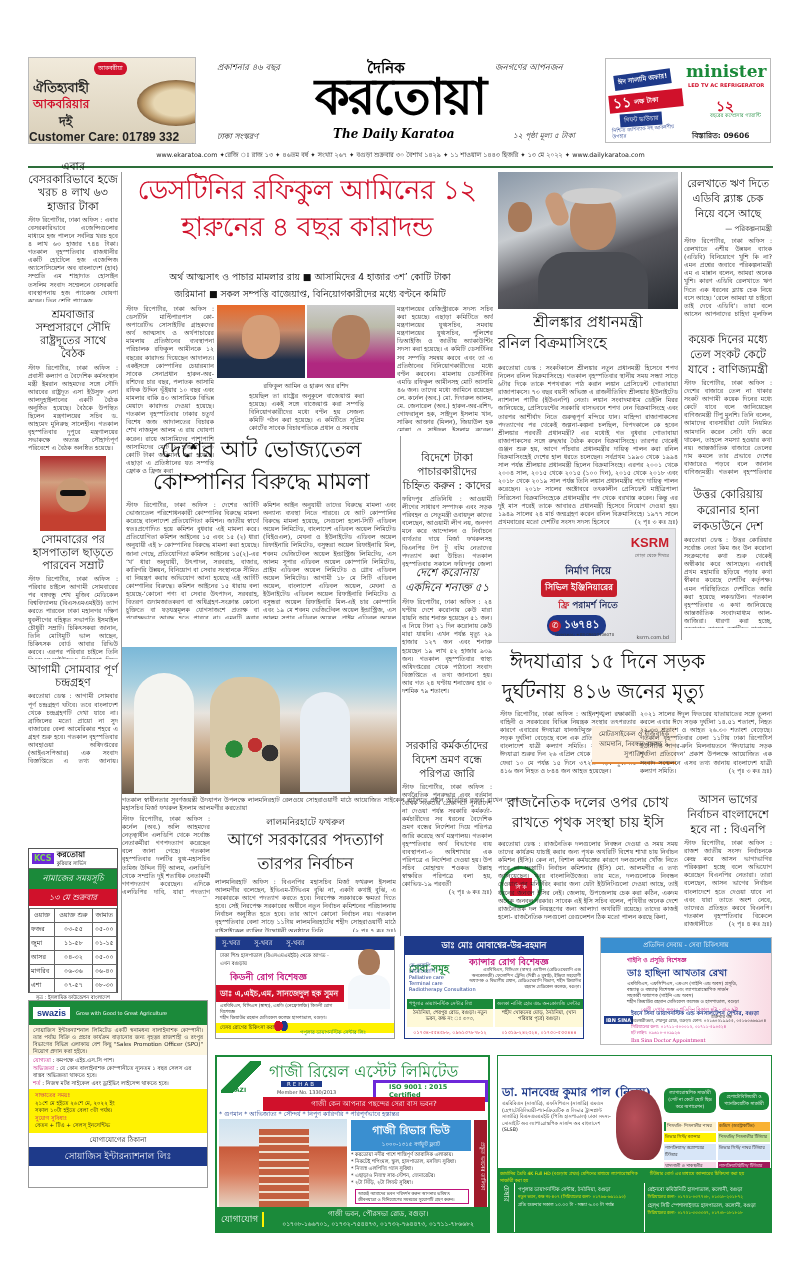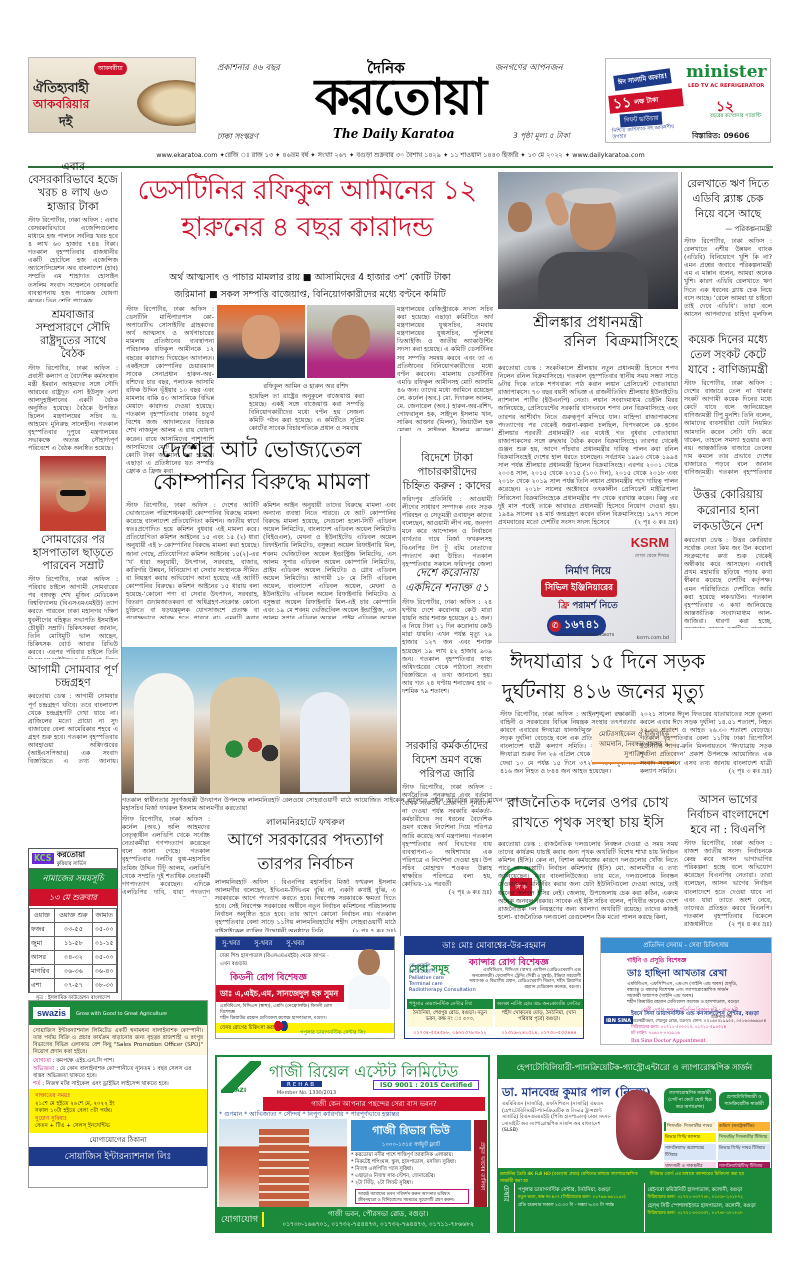--- a/index.html
+++ b/index.html
@@ -7,37 +7,37 @@
 .abs{position:absolute}
 .body-txt{font-size:6.2px;line-height:8.1px;color:#222;text-align:justify;overflow:hidden}
 .hl{font-family:"DejaVu Serif",serif;text-align:center;color:#111;line-height:1.2}
 .ref{float:right}
 .photo{background:linear-gradient(135deg,#8a7a6a,#4d4540 60%,#2a2725);overflow:hidden}
 .vline{position:absolute;width:1px;background:#999}
 </style>
 </head>
 <body>
 
-<div class="abs" style="left:28px;top:57px;width:168px;height:76px;border:1px solid #bbb;background:linear-gradient(180deg,#f1eadb,#d9cfb9);overflow:hidden">
+<div class="abs" style="left:28px;top:57px;width:168px;height:87px;border:1px solid #bbb;background:linear-gradient(180deg,#f1eadb,#d9cfb9);overflow:hidden">
   <div style="position:absolute;left:65px;top:4px;background:#d0112b;color:#fff;font-size:6px;padding:1px 4px;border-radius:6px">আকবরীয়া</div>
   <div style="position:absolute;left:4px;top:20px;font-size:13px;font-weight:bold;font-family:'DejaVu Serif',serif;color:#222">ঐতিহ্যবাহী</div>
   <div style="position:absolute;left:4px;top:37px;font-size:12px;font-weight:bold;color:#d0112b;font-family:'DejaVu Serif',serif">আকবরিয়ার</div>
   <div style="position:absolute;left:30px;top:54px;font-size:13px;font-weight:bold;color:#222;font-family:'DejaVu Serif',serif">দই</div>
   <div style="position:absolute;left:108px;top:22px;width:78px;height:46px;border-radius:50%;background:radial-gradient(ellipse,#e7d7b3 40%,#b89666 60%,#8a6a45 70%)"></div>
   <div style="position:absolute;left:0;top:72px;font-size:12px;font-weight:bold;color:#222;font-family:'Liberation Sans',sans-serif">Customer Care: 01789 332 233</div>
 </div>
 
 <div class="abs" style="left:215px;top:55px;width:370px;height:90px">
   <div style="position:absolute;left:2px;top:6px;font-size:8.5px;font-style:italic;color:#222">প্রকাশনার ৪৬ বছর</div>
   <div style="position:absolute;left:152px;top:1px;font-size:15px;font-weight:bold;color:#000;font-family:'DejaVu Serif',serif">দৈনিক</div>
   <div style="position:absolute;left:280px;top:6px;font-size:8.5px;font-style:italic;color:#222">জনগণের আপনজন</div>
   <div style="position:absolute;left:0;top:14px;width:370px;height:52px;text-align:center;font-size:50px;line-height:56px;font-weight:900;color:#000;font-family:'DejaVu Sans',sans-serif;letter-spacing:-2px;transform:scaleY(1.0)">করতোয়া</div>
   <div style="position:absolute;left:2px;top:75px;font-size:8px;font-style:italic;color:#222">ঢাকা সংস্করণ</div>
   <div style="position:absolute;left:118px;top:72px;font-size:12px;font-weight:bold;font-style:italic;color:#000;font-family:'DejaVu Serif',serif">The Daily Karatoa</div>
-  <div style="position:absolute;left:298px;top:75px;font-size:7.5px;font-style:italic;color:#222">3 পৃষ্ঠা মূল্য ৫ টাকা</div>
+  <div style="position:absolute;left:298px;top:75px;font-size:7.5px;font-style:italic;color:#222">১২ পৃষ্ঠা মূল্য ৫ টাকা</div>
 </div>
 
 <div class="abs" style="left:605px;top:58px;width:166px;height:85px;border:1px solid #bbb;background:#fff;overflow:hidden">
   <div style="position:absolute;left:8px;top:13px;background:#1e3a8a;color:#fff;font-size:6.5px;font-weight:bold;padding:2px 4px;transform:rotate(-8deg)">ঈদ সালামি অফার!</div>
   <div style="position:absolute;left:3px;top:33px;width:74px;height:18px;background:#d0112b;color:#fff;transform:rotate(-6deg);display:flex;align-items:center;gap:3px;padding-left:4px">
     <span style="font-size:14px;font-weight:bold">১১</span>
     <span style="font-size:6.5px;font-weight:bold">লক্ষ টাকা</span>
   </div>
   <div style="position:absolute;left:14px;top:54px;background:#1e3a8a;color:#fff;font-size:6px;padding:1px 4px;transform:rotate(-4deg)">গিফট ভাউচার</div>
   <div style="position:absolute;left:6px;top:66px;width:70px;font-size:5px;color:#1e3a8a;line-height:6px;transform:rotate(-4deg)">নিশ্চিত ক্যাশব্যাক সহ আকর্ষণীয় উপহার</div>
@@ -180,21 +180,21 @@
 </div>
 
 <div class="abs photo" style="left:498px;top:172px;width:180px;height:137px;background:linear-gradient(160deg,#8a98a8 0%,#c8ccd0 35%,#5a5a60 60%,#2a2e34 100%)">
   <div style="position:absolute;left:72px;top:22px;width:46px;height:56px;border-radius:45%;background:#b88a6a"></div>
   <div style="position:absolute;left:64px;top:16px;width:60px;height:16px;border-radius:50%;background:#cfcfcf"></div>
   <div style="position:absolute;left:50px;top:20px;width:18px;height:34px;border-radius:9px;background:#c89a7a;transform:rotate(-20deg)"></div>
   <div style="position:absolute;left:40px;top:80px;width:110px;height:57px;background:#4a4c52;border-radius:30px 30px 0 0"></div>
   <div style="position:absolute;left:10px;top:30px;width:24px;height:30px;border-radius:45%;background:#a87a5a"></div>
 </div>
 <div class="abs" style="left:498px;top:312px;width:180px;text-align:center;font-size:15px;line-height:20px;font-family:'DejaVu Serif',serif;white-space:nowrap">শ্রীলঙ্কার প্রধানমন্ত্রী</div>
-<div class="abs" style="left:498px;top:333px;width:180px;text-align:right;font-size:15px;line-height:20px;font-family:Liberation Mono, monospace;white-space:nowrap">রনিল বিক্রমাসিংহে</div>
+<div class="abs" style="left:498px;top:333px;width:180px;text-align:left;font-size:15px;line-height:20px;font-family:Liberation Serif, serif;white-space:nowrap">রনিল বিক্রমাসিংহে</div>
 <div class="abs body-txt" style="left:498px;top:364px;width:180px;height:165px"><span>করতোয়া ডেস্ক : সংকটকালে শ্রীলঙ্কার নতুন প্রধানমন্ত্রী হিসেবে শপথ নিলেন রনিল বিক্রমাসিংহে। গতকাল বৃহস্পতিবার স্থানীয় সময় সন্ধ্যা সাড়ে ৬টার দিকে তাকে শপথবাক্য পাঠ করান লঙ্কান প্রেসিডেন্ট গোতাবায়া রাজাপাকসে। ৭৩ বছর বয়সী অভিজ্ঞ এ রাজনীতিবিদ শ্রীলঙ্কার ইউনাইটেড ন্যাশনাল পার্টির (ইউএনপি) নেতা। লঙ্কান সংবাদমাধ্যম ডেইলি মিরর জানিয়েছে, প্রেসিডেন্টের সরকারি বাসভবনে শপথ নেন বিক্রমাসিংহে এবং তারপর আশীর্বাদ নিতে গুরুত্বপূর্ণ মন্দিরে যান। মাহিন্দা রাজাপাকসের পদত্যাগের পর থেকেই জল্পনা-কল্পনা চলছিল, বিপদকালে কে হবেন শ্রীলঙ্কার পরবর্তী প্রধানমন্ত্রী? এর মধ্যেই গত বুধবার গোতাবায়া রাজাপাকসের সঙ্গে রুদ্ধদ্বার বৈঠক করেন বিক্রমাসিংহে। তারপর থেকেই গুঞ্জন শুরু হয়, আগে পাঁচবার প্রধানমন্ত্রীর দায়িত্ব পালন করা রনিল বিক্রমাসিংহেই দেশের হাল ধরতে চলেছেন। সর্বপ্রথম ১৯৯৩ থেকে ১৯৯৪ সাল পর্যন্ত শ্রীলঙ্কার প্রধানমন্ত্রী ছিলেন বিক্রমাসিংহে। এরপর ২০০১ থেকে ২০০৪ সাল, ২০১৫ থেকে ২০১৫ (১০০ দিন), ২০১৫ থেকে ২০১৮ এবং ২০১৮ থেকে ২০১৯ সাল পর্যন্ত তিনি লঙ্কান প্রধানমন্ত্রীর পদে দায়িত্ব পালন করেছেন। ২০১৮ সালের অক্টোবরে তৎকালীন প্রেসিডেন্ট মাইত্রিপালা সিরিসেনা বিক্রমাসিংহেকে প্রধানমন্ত্রীর পদ থেকে বরখাস্ত করেন। কিন্তু এর দুই মাস পরেই তাকে আবারও প্রধানমন্ত্রী হিসেবে নিয়োগ দেওয়া হয়। ১৯৪৯ সালের ২৪ মার্চ জন্মগ্রহণ করেন রনিল বিক্রমাসিংহে। ১৯৭৭ সালে প্রথমবারের মতো দেশটির সংসদ সদস্য হিসেবে</span> <span class="ref">(২ পৃঃ ৩ কঃ দ্রঃ)</span></div>
 
 <div class="abs" style="left:498px;top:528px;width:178px;height:115px;background:linear-gradient(135deg,#f4f4f6,#dcdde2);border:1px solid #ccc;overflow:hidden">
   <div style="position:absolute;right:6px;top:6px;font-size:13px;font-weight:900;color:#c81e2b;font-family:'Liberation Sans',sans-serif">KSRM</div>
   <div style="position:absolute;right:6px;top:24px;font-size:4.5px;color:#444">গোড়া থেকে শিখরে</div>
   <div style="position:absolute;left:0;width:178px;top:34px;text-align:center;font-size:10px;font-weight:bold;color:#1e2a5a">নির্মাণ নিয়ে</div>
   <div style="position:absolute;left:42px;top:50px;background:#c81e2b;color:#fff;font-size:8.5px;font-weight:bold;padding:2px 4px;border-radius:3px">সিভিল ইঞ্জিনিয়ারের</div>
   <div style="position:absolute;left:0;width:178px;top:69px;text-align:center;font-size:9px;font-weight:bold;color:#1e2a5a">
     <span style="color:#c81e2b">ফ্রি</span>
     <span>পরামর্শ নিতে</span>
@@ -276,21 +276,21 @@
   <div style="background:#fff200;font-size:5px;padding:1px 4px;margin-top:1px">যেসব রোগের চিকিৎসা করা হয়</div>
   <div style="position:absolute;left:58px;top:82px;width:14px;height:14px;border-radius:50%;background:radial-gradient(circle at 30% 50%,#d0112b 40%,transparent 41%),radial-gradient(circle at 70% 50%,#1e3a8a 40%,transparent 41%)"></div>
   <div style="position:absolute;right:4px;top:12px;width:42px;height:60px">
     <div style="margin:0 auto;width:22px;height:26px;border-radius:45%;background:#a87a5a"></div>
     <div style="width:42px;height:34px;background:#f4f8fb;border-radius:14px 14px 0 0"></div>
   </div>
   <div style="position:absolute;left:84px;bottom:1px;font-size:5px;color:#1b8a3a">পপুলার ডায়াগনস্টিক সেন্টার লিঃ</div>
 </div>
 
 <div class="abs" style="left:404px;top:936px;width:180px;height:103px;border:1px solid #1e3a8a;background:#fff;overflow:hidden">
-  <div style="background:#1e3a8a;color:#fff;font-size:8.5px;text-align:center;padding:2px 0;font-weight:normal">ডাঃ মোঃ মোবাশ্বের-উর-রহমান</div>
+  <div style="background:#1e3a8a;color:#fff;font-size:8.5px;text-align:center;padding:2px 0;font-weight:bold">ডাঃ মোঃ মোবাশ্বের-উর-রহমান</div>
   <div style="position:absolute;left:4px;top:24px;font-size:10px;color:#1b8a3a;font-weight:bold">সেবা সমূহ</div>
   <div style="position:absolute;left:4px;top:25px;font-size:5px;line-height:6px;color:#1e3a8a">
     <div>কে-থেরাপি</div>
       <div>কেমোথেরাপি</div>
       <div>Palliative care</div>
       <div>Terminal care</div>
       <div>Radiotherapy Consultation</div>
   </div>
   <div style="position:absolute;left:64px;top:18px;font-size:9px;color:#c0127a;font-weight:bold">ক্যান্সার রোগ বিশেষজ্ঞ</div>
   <div style="position:absolute;left:56px;top:30px;width:120px;font-size:4.3px;line-height:5.5px;text-align:right">এমবিবিএস, বিসিএস (স্বাস্থ্য) এমফিল (রেডিওথেরাপি এন্ড অনকোলজী) ফেলোশিপ ট্রেনিং (দিল্লী ও মুম্বাই), ইন্ডিয়া সহযোগী অধ্যাপক ও বিভাগীয় প্রধান, রেডিওথেরাপি বিভাগ, শহীদ জিয়াউর রহমান মেডিকেল কলেজ, বগুড়া।</div>
@@ -318,21 +318,21 @@
   <div style="position:absolute;left:30px;top:99px;font-size:5px;color:#c0127a;font-family:'DejaVu Serif',serif">Ibn Sina Doctor Appointment</div>
 </div>
 
 <div class="abs" style="left:215px;top:1055px;width:275px;height:178px;border:2px solid #1b8a3a;background:#fff;overflow:hidden">
   <div style="position:absolute;left:4px;top:4px;width:40px;height:32px;background:linear-gradient(135deg,transparent 40%,#1b8a3a 41%,#1b8a3a 60%,transparent 61%)">
     <span style="position:absolute;left:4px;bottom:0;font-size:6px;color:#1b8a3a;font-weight:bold">GHAZI</span>
   </div>
   <div style="position:absolute;left:52px;top:2px;font-size:16px;color:#1b8a3a;font-family:'DejaVu Serif',serif;white-space:nowrap">গাজী রিয়েল এস্টেট লিমিটেড</div>
   <div style="position:absolute;left:64px;top:24px;background:#1e3a8a;color:#fff;font-size:5.5px;padding:0 6px;letter-spacing:2px">REHAB</div>
   <div style="position:absolute;left:60px;top:32px;font-size:5px;color:#444">Member No. 1330/2013</div>
-  <div style="position:absolute;left:156px;top:23px;border:1px solid #6d28d9;color:#1b8a3a;font-size:6.5px;font-weight:bold;padding:0 6px">ISO 9001 : 2015 Certified</div>
+  <div style="position:absolute;left:156px;top:23px;border:3px solid #6d28d9;color:#1b8a3a;font-size:6.5px;font-weight:bold;padding:0 13px">ISO 9001 : 2015 Certified</div>
   <div style="position:absolute;left:46px;top:40px;width:222px;background:#d0112b;color:#fff;font-size:7px;text-align:center;padding:1px 0">গাজী কেন আপনার পছন্দের সেরা বাস ভবন?</div>
   <div style="position:absolute;left:2px;top:52px;width:268px;font-size:6.2px;color:#1e3a8a;white-space:nowrap;overflow:hidden">* গুণমান  * আভিজাত্য  * সৌন্দর্য * নিপুণ কারিগরি  * পরিপূর্ণভাবে হস্তান্তর</div>
   <div style="position:absolute;left:2px;top:62px;width:128px;height:90px;background:linear-gradient(180deg,#cfe2ef 0%,#e4ecf2 30%,#c85a3a 31%,#d97a5a 60%,#e8d8c8 100%)">
     <div style="position:absolute;left:40px;top:10px;width:50px;height:80px;background:repeating-linear-gradient(180deg,#c46040 0 6px,#f0e0d0 6px 8px)"></div>
   </div>
   <div style="position:absolute;left:134px;top:63px;width:120px;background:#3a8fd0;color:#fff;text-align:center;padding:2px 0">
     <div style="font-size:11px;font-weight:bold">গাজী রিভার ভিউ</div>
     <div style="font-size:5.5px">১০০০-১৩১৫ বর্গফুট ফ্ল্যাট</div>
   </div>
   <div style="position:absolute;left:134px;top:94px;width:120px;font-size:5px;line-height:7px">
@@ -347,21 +347,20 @@
   <div style="position:absolute;left:0;bottom:0;width:275px;height:24px;background:#1b8a3a;color:#fff;display:flex;align-items:center">
     <div style="font-size:9px;padding:0 4px;border-right:2px solid #fff200">যোগাযোগ</div>
     <div style="flex:1;text-align:center;line-height:9px">
       <div style="font-size:7px">গাজী ভবন, পৌরসভা রোড, বগুড়া।</div>
       <div style="font-size:6px">০১৭০৮-১৬৬৭০১, ০১৭৩২-৭৫৪৪৭৩, ০১৭৩২-৭৬৪৪৭৩, ০১৭১১-৭৮৬৬৮২</div>
     </div>
   </div>
 </div>
 
 <div class="abs" style="left:497px;top:1055px;width:275px;height:178px;border:1px solid #1b8a3a;background:#fff;overflow:hidden">
-  <div style="background:#1b8a3a;color:#fff;font-size:8.2px;text-align:center;padding:5px 2px;white-space:nowrap;overflow:hidden">হেপাটোবিলিয়ারী-প্যানক্রিয়েটিক-গ্যাস্ট্রোএন্টারো ও ল্যাপারোস্কপিক সার্জন</div>
   <div style="position:absolute;left:4px;top:28px;font-size:11.5px;color:#1e3a8a;font-weight:bold;font-family:'DejaVu Serif',serif;white-space:nowrap">ডা. মানবেন্দ্র কুমার পাল (নিলয়)</div>
   <div style="position:absolute;left:4px;top:45px;width:110px;font-size:4.8px;line-height:6.5px">এমবিবিএস (সার্জারি), এফসিপিএস (সার্জারি) এমএস (হেপাটোবিলিয়ারী-প্যানক্রিয়েটিক ও লিভার ট্রান্সপ্লান্ট সার্জারি) বিএসএমএমইউ (পিজি হাসপাতাল) ঢাকা সদস্য- সোসাইটি অব ল্যাপারোস্কপিক সার্জন্স অব বাংলাদেশ (SLSB)</div>
   <div style="position:absolute;left:118px;top:34px;width:46px;height:70px;border-radius:40% 50% 30% 40%;background:radial-gradient(ellipse at 40% 40%,#b9505a,#7a2a32)"></div>
   <div style="position:absolute;left:166px;top:32px;width:52px;background:#1b8a3a;color:#fff;font-size:4.5px;text-align:center;border-radius:6px;padding:2px">ল্যাপারোস্কপিক সার্জারী (পেট না কেটে ছোট ছিদ্র করে অপারেশন)</div>
   <div style="position:absolute;left:221px;top:36px;width:50px;background:#1b8a3a;color:#fff;font-size:4.5px;text-align:center;border-radius:6px;padding:2px">হেপাটোবিলিয়ারী ও প্যানক্রিয়েটিক সার্জারী</div>
   <div style="position:absolute;left:166px;top:66px;width:106px;display:grid;grid-template-columns:1fr 1fr;gap:2px;font-size:4.2px">
     <div style="background:#fef2d0;border-left:2px solid #1b8a3a;padding:1px">পিত্তথলি- পিত্তনালীর পাথর</div>
     <div style="background:#f9b233;padding:1px">জন্ডিস (অবস্ট্রাকটিভ)</div>
     <div style="background:#fff200;padding:1px">লিভার সিস্ট/ ক্যান্সার</div>
     <div style="background:#c6e89a;padding:1px">পিত্তথলি/ পিত্তনালীর টিউমার</div>

